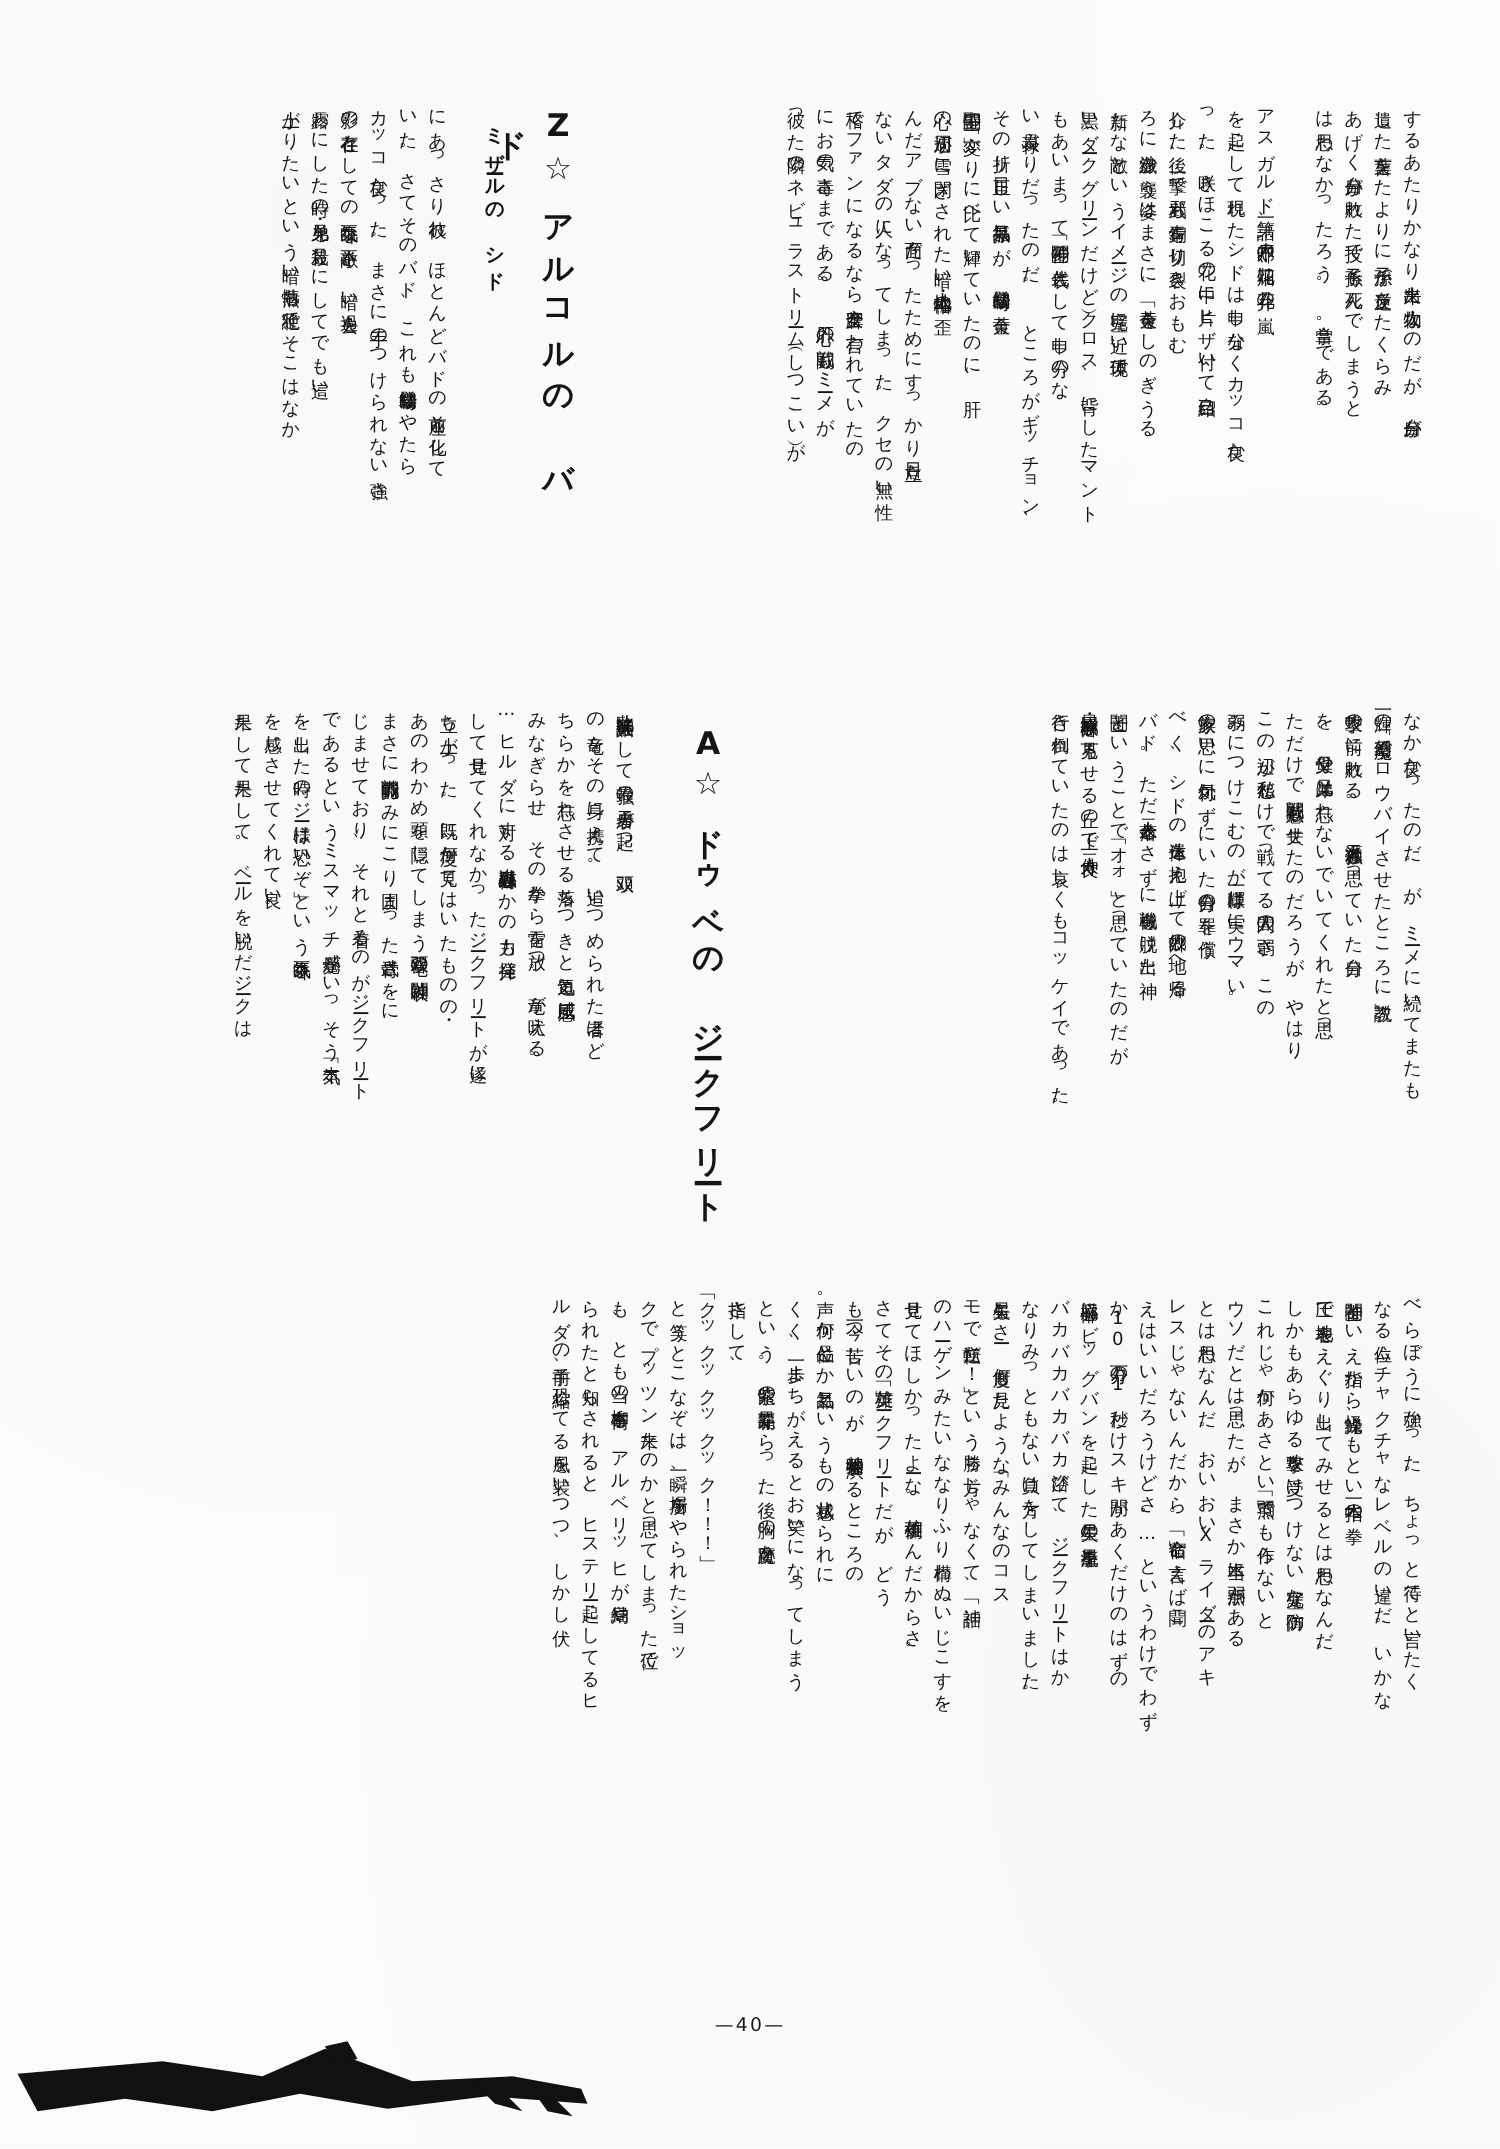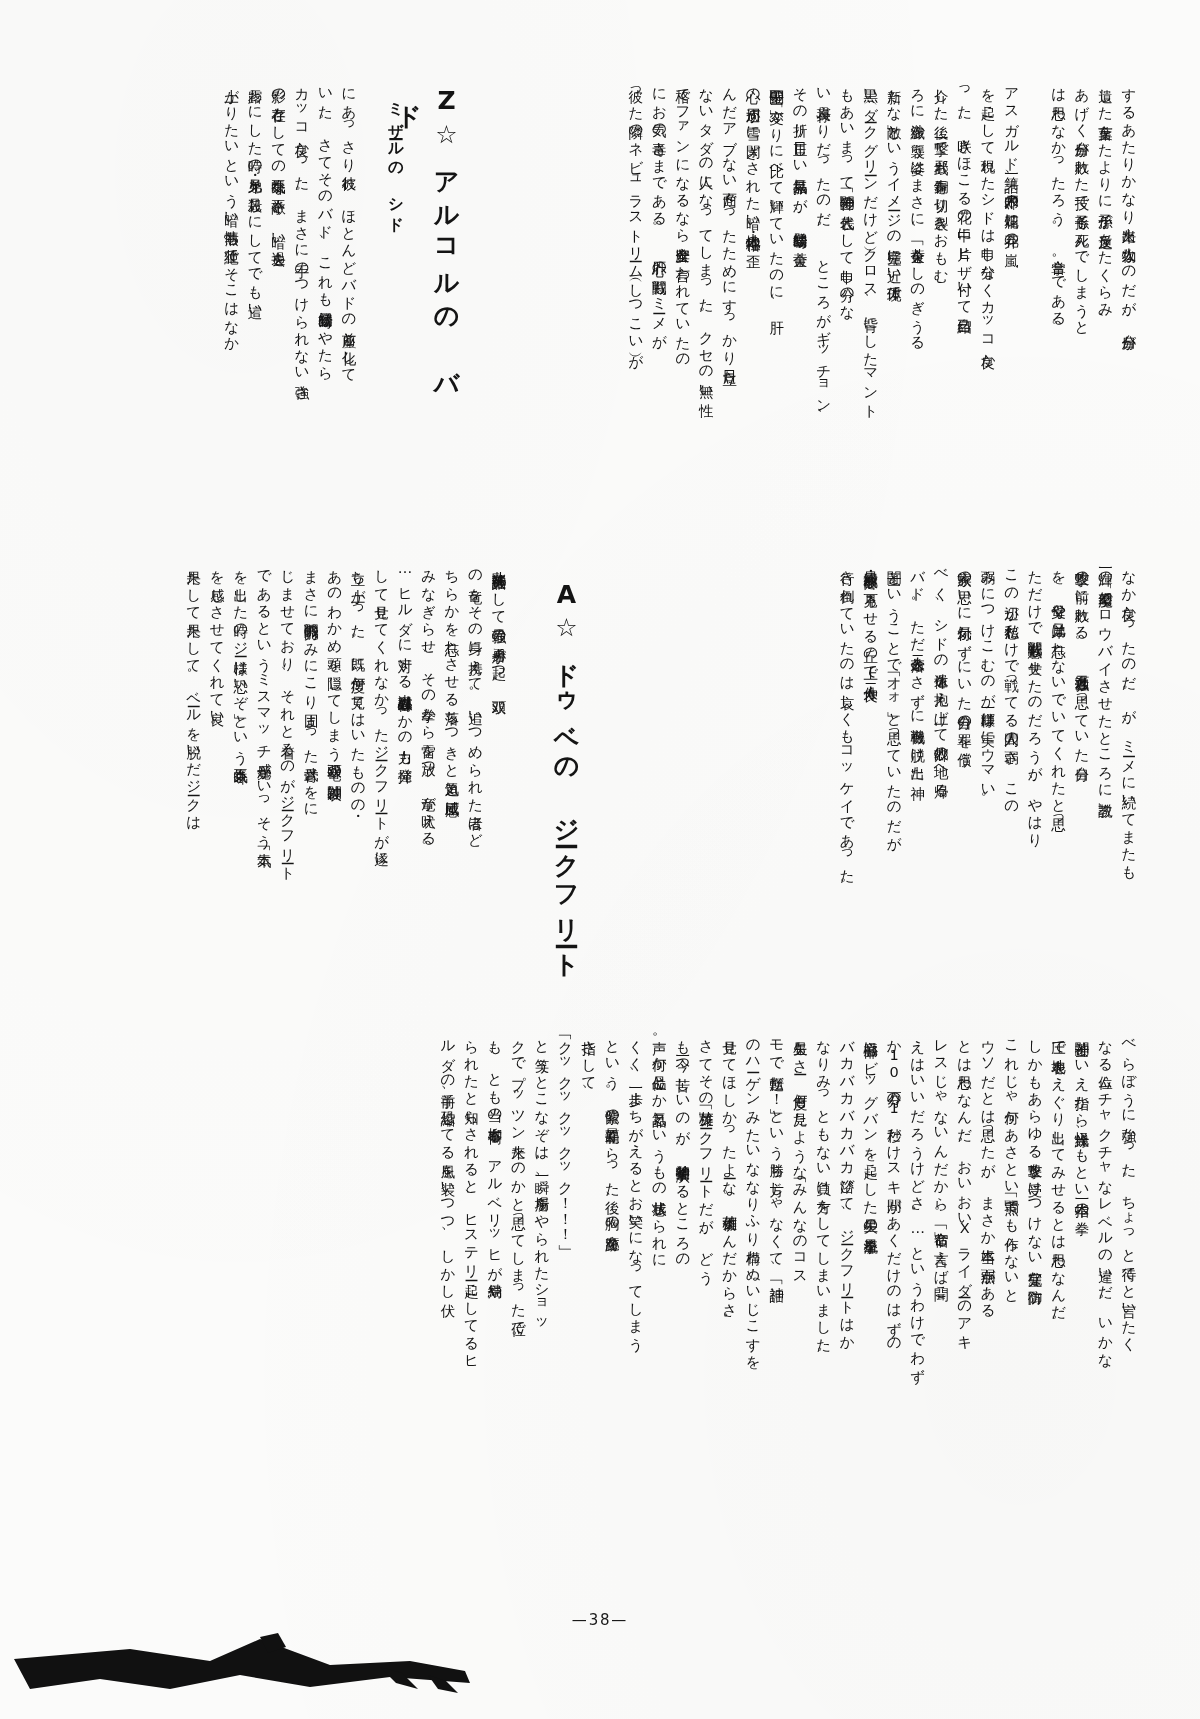--- a/index.html
+++ b/index.html
@@ -223,21 +223,21 @@
 くく、一歩まちがえるとお笑いになってしまう
 という。紫龍の昇龍覇くらった後、胸の魔跡を
 指さして、
 「クックックックック！！！」
 と笑うとこなぞは、一瞬、場所をやられたショッ
 クでプッツン来たのかと思ってしまった位で。
 も、とも当の柳本喬も、アルベリッヒが結局や
 られたと知らされると、ヒステリー起こしてるヒ
 ルダの手前、恐縮してる風を装いつつ、しかし伏</div>
 
-  <div id="page-number">—38—</div>
+  <div id="page-number">—40—</div>
 
   <svg id="ink-smear" viewBox="0 0 470 70" xmlns="http://www.w3.org/2000/svg">
     <path d="M4 28 L120 18 L200 30 L250 8 L320 34 L400 30 L455 40 L460 52 L380 46 L300 56 L230 44 L160 58 L90 48 L20 58 Z" fill="#111111"></path>
     <path d="M250 6 L268 2 L276 16 L258 22 Z" fill="#111111"></path>
     <path d="M370 36 L392 42 L408 58 L386 52 Z" fill="#111111"></path>
     <path d="M418 44 L436 50 L448 62 L428 58 Z" fill="#111111"></path>
   </svg>
 
 </div>
 

